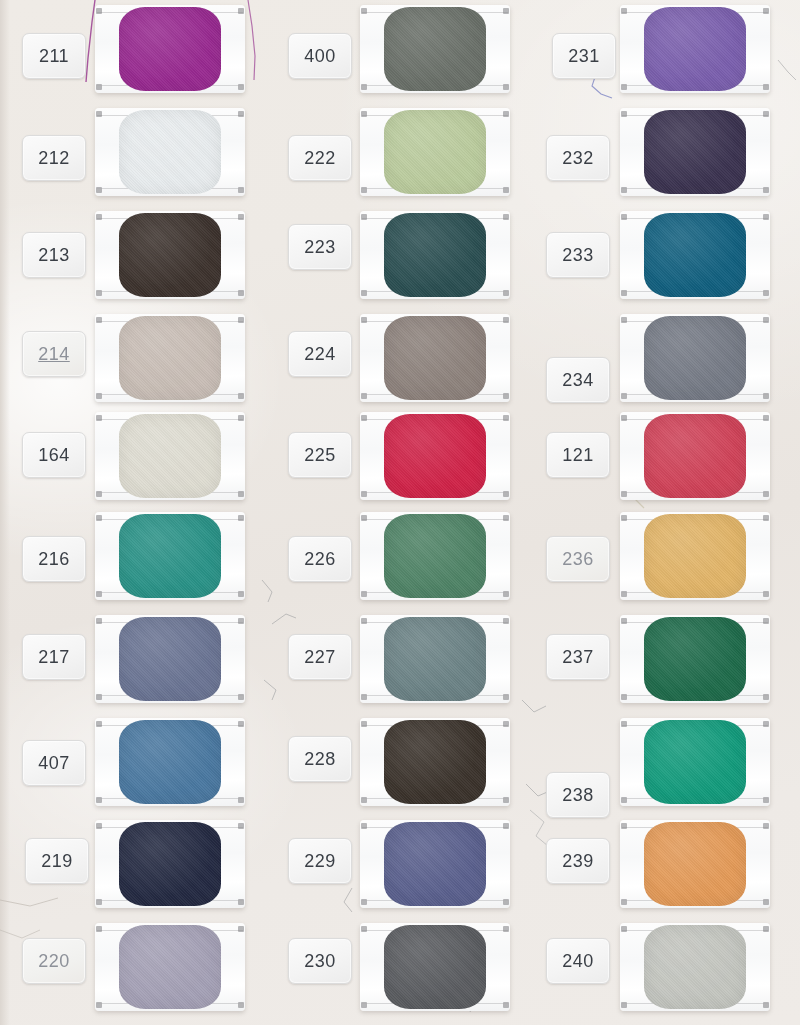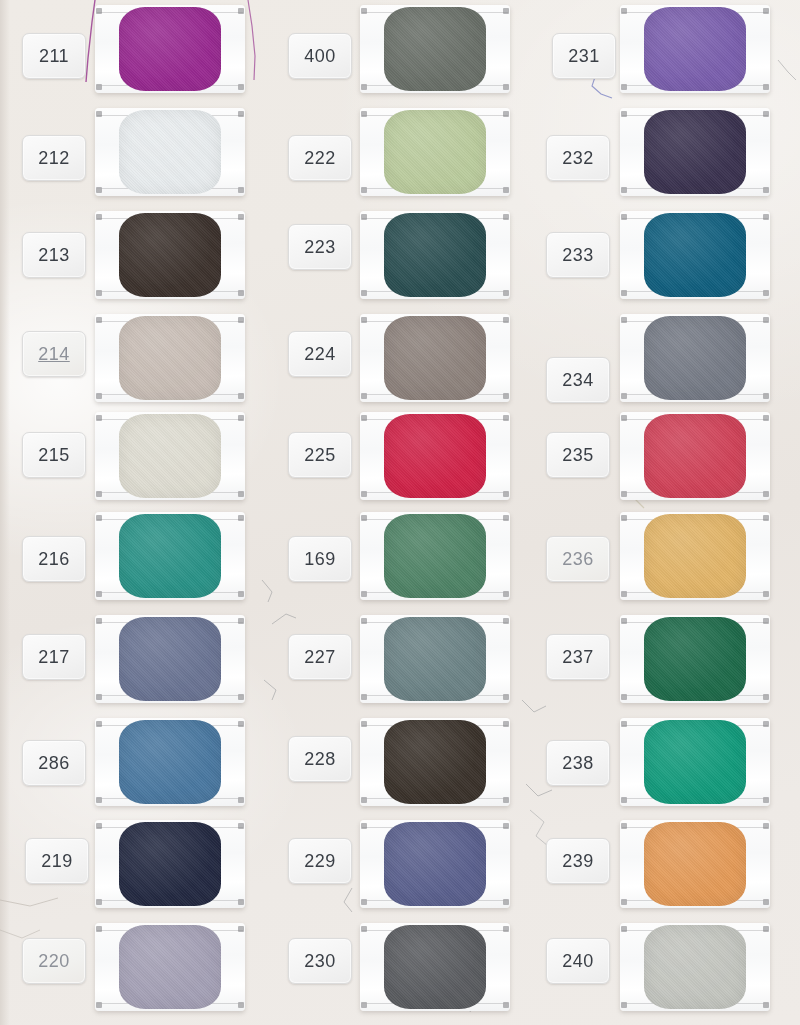--- a/index.html
+++ b/index.html
@@ -178,21 +178,21 @@
       <div class="chip faded" style="left: 22px; top: 331px; text-decoration: underline;">214</div>
       <div class="card" style="left: 95px; top: 314px;">
         <div class="wrap">
           <span class="nick tl"></span>
           <span class="nick tr"></span>
           <span class="nick bl"></span>
           <span class="nick br"></span>
         </div>
         <div class="fabric" style="background: rgb(200, 189, 181);"></div>
       </div>
-      <div class="chip" style="left: 22px; top: 432px;">215</div>
+      <div class="chip" style="left: 22px; top: 432px;">164</div>
       <div class="card" style="left: 95px; top: 412px;">
         <div class="wrap">
           <span class="nick tl"></span>
           <span class="nick tr"></span>
           <span class="nick bl"></span>
           <span class="nick br"></span>
         </div>
         <div class="fabric" style="background: rgb(222, 220, 209);"></div>
       </div>
       <div class="chip" style="left: 22px; top: 536px;">216</div>
@@ -208,21 +208,21 @@
       <div class="chip" style="left: 22px; top: 634px;">217</div>
       <div class="card" style="left: 95px; top: 615px;">
         <div class="wrap">
           <span class="nick tl"></span>
           <span class="nick tr"></span>
           <span class="nick bl"></span>
           <span class="nick br"></span>
         </div>
         <div class="fabric" style="background: rgb(106, 116, 147);"></div>
       </div>
-      <div class="chip" style="left: 22px; top: 740px;">286</div>
+      <div class="chip" style="left: 22px; top: 740px;">407</div>
       <div class="card" style="left: 95px; top: 718px;">
         <div class="wrap">
           <span class="nick tl"></span>
           <span class="nick tr"></span>
           <span class="nick bl"></span>
           <span class="nick br"></span>
         </div>
         <div class="fabric" style="background: rgb(74, 120, 160);"></div>
       </div>
       <div class="chip" style="left: 25px; top: 838px;">219</div>
@@ -288,21 +288,21 @@
       <div class="chip" style="left: 288px; top: 432px;">225</div>
       <div class="card" style="left: 360px; top: 412px;">
         <div class="wrap">
           <span class="nick tl"></span>
           <span class="nick tr"></span>
           <span class="nick bl"></span>
           <span class="nick br"></span>
         </div>
         <div class="fabric" style="background: rgb(207, 35, 72);"></div>
       </div>
-      <div class="chip" style="left: 288px; top: 536px;">169</div>
+      <div class="chip" style="left: 288px; top: 536px;">226</div>
       <div class="card" style="left: 360px; top: 512px;">
         <div class="wrap">
           <span class="nick tl"></span>
           <span class="nick tr"></span>
           <span class="nick bl"></span>
           <span class="nick br"></span>
         </div>
         <div class="fabric" style="background: rgb(79, 131, 102);"></div>
       </div>
       <div class="chip" style="left: 288px; top: 634px;">227</div>
@@ -378,21 +378,21 @@
       <div class="chip" style="left: 546px; top: 348px; margin-top: 9px;">234</div>
       <div class="card" style="left: 620px; top: 314px;">
         <div class="wrap">
           <span class="nick tl"></span>
           <span class="nick tr"></span>
           <span class="nick bl"></span>
           <span class="nick br"></span>
         </div>
         <div class="fabric" style="background: rgb(117, 122, 133);"></div>
       </div>
-      <div class="chip" style="left: 546px; top: 432px;">235</div>
+      <div class="chip" style="left: 546px; top: 432px;">121</div>
       <div class="card" style="left: 620px; top: 412px;">
         <div class="wrap">
           <span class="nick tl"></span>
           <span class="nick tr"></span>
           <span class="nick bl"></span>
           <span class="nick br"></span>
         </div>
         <div class="fabric" style="background: rgb(207, 66, 88);"></div>
       </div>
       <div class="chip faded" style="left: 546px; top: 536px;">236</div>
@@ -408,21 +408,21 @@
       <div class="chip" style="left: 546px; top: 634px;">237</div>
       <div class="card" style="left: 620px; top: 615px;">
         <div class="wrap">
           <span class="nick tl"></span>
           <span class="nick tr"></span>
           <span class="nick bl"></span>
           <span class="nick br"></span>
         </div>
         <div class="fabric" style="background: rgb(31, 107, 75);"></div>
       </div>
-      <div class="chip" style="left: 546px; top: 740px; text-align: right;">238</div>
+      <div class="chip" style="left: 546px; top: 772px; text-align: right;">238</div>
       <div class="card" style="left: 620px; top: 718px;">
         <div class="wrap">
           <span class="nick tl"></span>
           <span class="nick tr"></span>
           <span class="nick bl"></span>
           <span class="nick br"></span>
         </div>
         <div class="fabric" style="background: rgb(19, 155, 124);"></div>
       </div>
       <div class="chip" style="left: 546px; top: 838px;">239</div>

